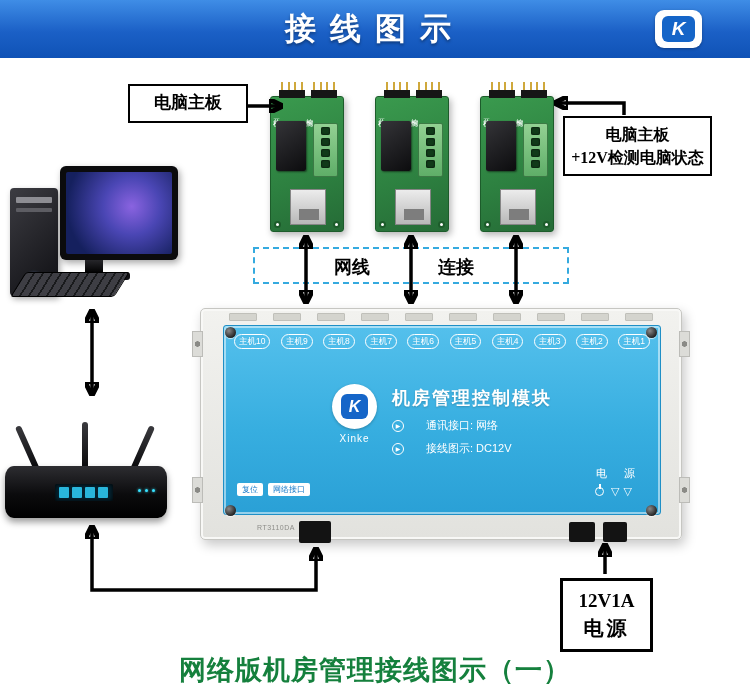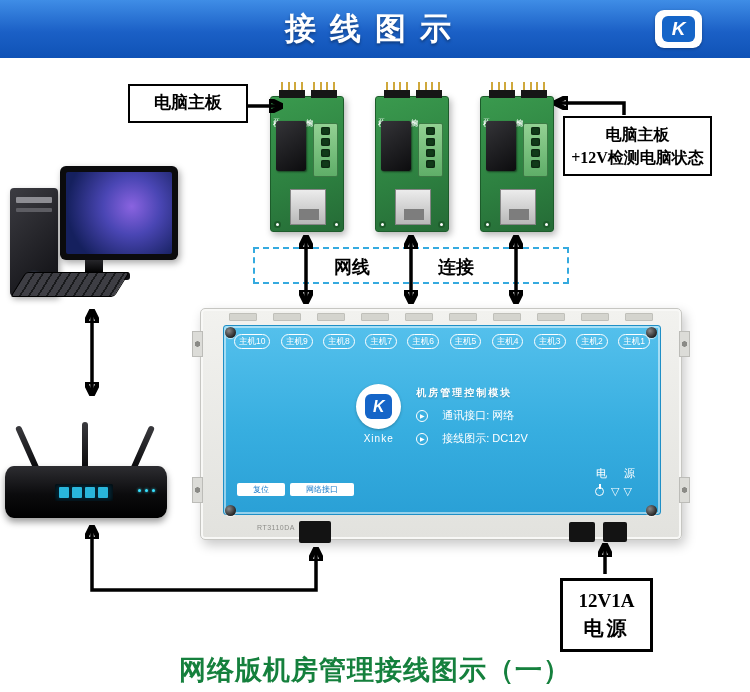--- a/index.html
+++ b/index.html
@@ -74,27 +74,27 @@
     border:1px solid #1f8fc6; box-shadow:inset 0 0 0 2px rgba(255,255,255,.5); }
   .ports { position:absolute; top:8px; left:10px; right:10px; display:flex; justify-content:space-between; }
   .port-pill { border:1px solid #fff; border-radius:8px; color:#fff; font-size:8.5px; line-height:1.3;
     padding:1px 4px; white-space:nowrap; }
   .center-group { position:absolute; left:0; right:0; top:58px; display:flex; justify-content:center;
     gap:15px; align-items:flex-start; }
   .logo-circle { width:45px; height:45px; border-radius:50%; background:#fff; display:flex;
     align-items:center; justify-content:center; box-shadow:0 1px 3px rgba(0,0,0,.25); }
   .logo-circle .xk-mark { width:27px; height:25px; font-size:16px; font-style:italic; }
   .logo-text { color:#fff; font-size:10px; text-align:center; margin-top:4px; letter-spacing:1px; }
-  .module-title { color:#fff; font-weight:bold; font-size:10px; letter-spacing:2px; padding-top:2px;
+  .module-title { color:#fff; font-weight:bold; font-size:18px; letter-spacing:2px; padding-top:2px;
     text-shadow:0 1px 2px rgba(0,0,0,.2); }
-  .spec { display:flex; align-items:center; gap:14px; color:#fff; font-size:11px; margin-top:8px; }
+  .spec { display:flex; align-items:center; gap:22px; color:#fff; font-size:11px; margin-top:8px; }
   .bullet { width:12px; height:12px; border:1px solid #fff; border-radius:50%; font-size:6px;
     display:flex; align-items:center; justify-content:center; color:#fff; }
   .bottom-pills { position:absolute; left:13px; bottom:18px; display:flex; gap:5px; }
-  .wpill { background:#fff; color:#1478c8; font-size:8px; line-height:1.4; padding:1px 16px; border-radius:2px; }
+  .wpill { background:#fff; color:#1478c8; font-size:8px; line-height:1.4; padding:1px 5px; border-radius:2px; }
   .power-area { position:absolute; right:18px; bottom:16px; text-align:center; }
   .power-label { color:#fff; font-size:11px; letter-spacing:7px; padding-left:7px; }
   .power-row { display:flex; align-items:center; justify-content:center; gap:7px; margin-top:4px; }
   .pwr-icon { position:relative; width:9px; height:9px; border:1.5px solid #fff; border-radius:50%; display:inline-block; }
   .pwr-icon i { position:absolute; top:-4px; left:50%; width:2px; height:5px; background:#fff; transform:translateX(-50%); }
   .tri { color:#fff; font-size:11px; letter-spacing:4px; }
   .screw { position:absolute; width:11px; height:11px; border-radius:50%;
     background:radial-gradient(circle at 35% 35%, #8a8a8a, #222 72%); box-shadow:0 1px 1px rgba(255,255,255,.7); }
   .sc-tl { left:24px; top:18px; } .sc-tr { right:24px; top:18px; }
   .sc-bl { left:24px; top:196px; } .sc-br { right:24px; top:196px; }

